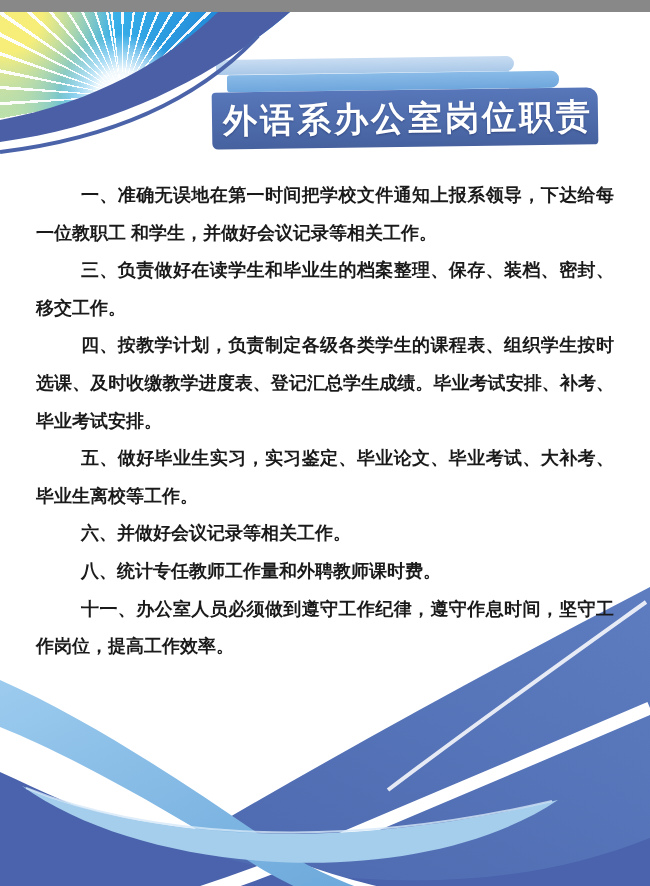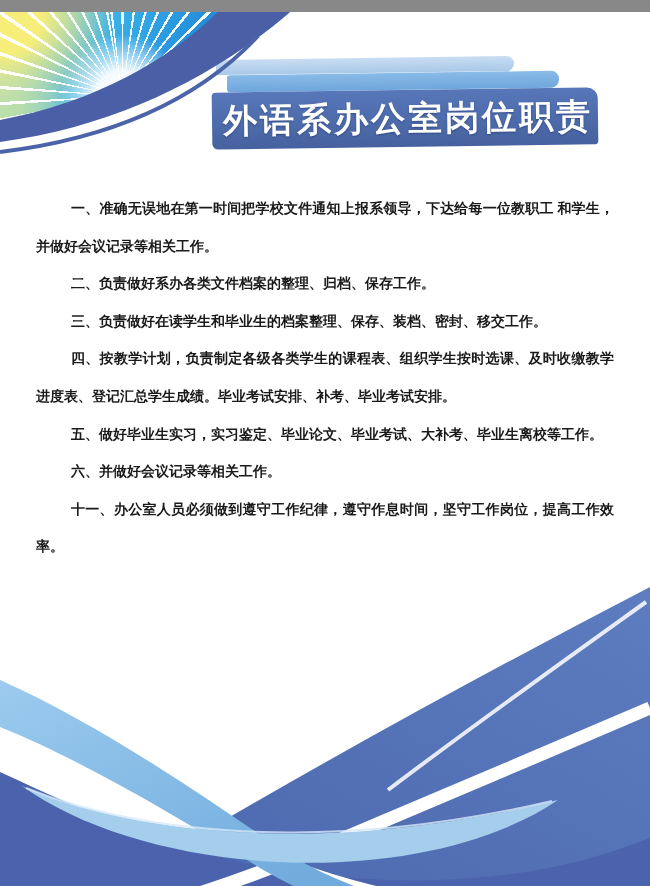--- a/index.html
+++ b/index.html
@@ -43,23 +43,23 @@
     border-radius:4px 11px 4px 6px; transform:rotate(-0.8deg);
     display:flex; align-items:center; justify-content:center;
   }
   .banner-title{
     color:#ffffff; font-size:34px; font-weight:800; letter-spacing:3px;
     font-family:"DejaVu Sans","Liberation Sans",sans-serif;
     text-shadow:0 1px 2px rgba(10,20,70,.35); white-space:nowrap; padding-left:6px;
   }
   
   .duties{
-    position:absolute; left:36px; top:178px; width:578px; z-index:5;
-    font-family:Liberation Serif, serif; font-weight:bold;
-    font-size:14px; line-height:37.6px; color:var(--text-color);
+    position:absolute; left:36px; top:165px; width:578px; z-index:5;
+    font-family:Liberation Sans, sans-serif; font-weight:bold;
+    font-size:18px; line-height:37.6px; color:var(--text-color);
     text-align:justify;
   }
   .duties p{margin:0; text-indent:2.5em;}
   
   .bottom-svg{position:absolute; left:0; top:536px; z-index:0; pointer-events:none;}
 </style>
 </head>
 <body>
 
 <div class="page">
@@ -79,25 +79,25 @@
         <stop offset="1" stop-color="#4e68ac"></stop>
       </linearGradient>
     </defs>
     <path d="M218,0 C 168,48 96,90 0,108 L0,130 C 120,114 218,62 290,0 Z" style="fill:var(--swoosh-dark,#4a5fa6)" fill="url(#gSw)"></path>
     <path d="M0,140 C 115,126 200,86 258,24" fill="none" stroke="#4b63a9" stroke-width="4"></path>
   </svg>
 
   <div class="duties">
 
   <p>一、准确无误地在第一时间把学校文件通知上报系领导，下达给每一位教职工 和学生，并做好会议记录等相关工作。</p>
-      <p>二、负责做好系办各类文件档案的整理、归档、保存工作。</p>
       <p>三、负责做好在读学生和毕业生的档案整理、保存、装档、密封、移交工作。</p>
       <p>四、按教学计划，负责制定各级各类学生的课程表、组织学生按时选课、及时收缴教学进度表、登记汇总学生成绩。毕业考试安排、补考、毕业考试安排。</p>
       <p>五、做好毕业生实习，实习鉴定、毕业论文、毕业考试、大补考、毕业生离校等工作。</p>
       <p>六、并做好会议记录等相关工作。</p>
+      <p>八、统计专任教师工作量和外聘教师课时费。</p>
       <p>十一、办公室人员必须做到遵守工作纪律，遵守作息时间，坚守工作岗位，提高工作效率。</p>
     </div>
 
   <svg class="bottom-svg" width="650" height="350" viewBox="0 0 650 350" aria-hidden="true">
     <defs>
       <linearGradient id="gA" x1="1" y1="0" x2="0" y2="1">
         <stop offset="0" stop-color="#5d7dc0"></stop>
         <stop offset="1" stop-color="#4b66ad"></stop>
       </linearGradient>
       <linearGradient id="gB" x1="0" y1="0" x2="0" y2="1">

